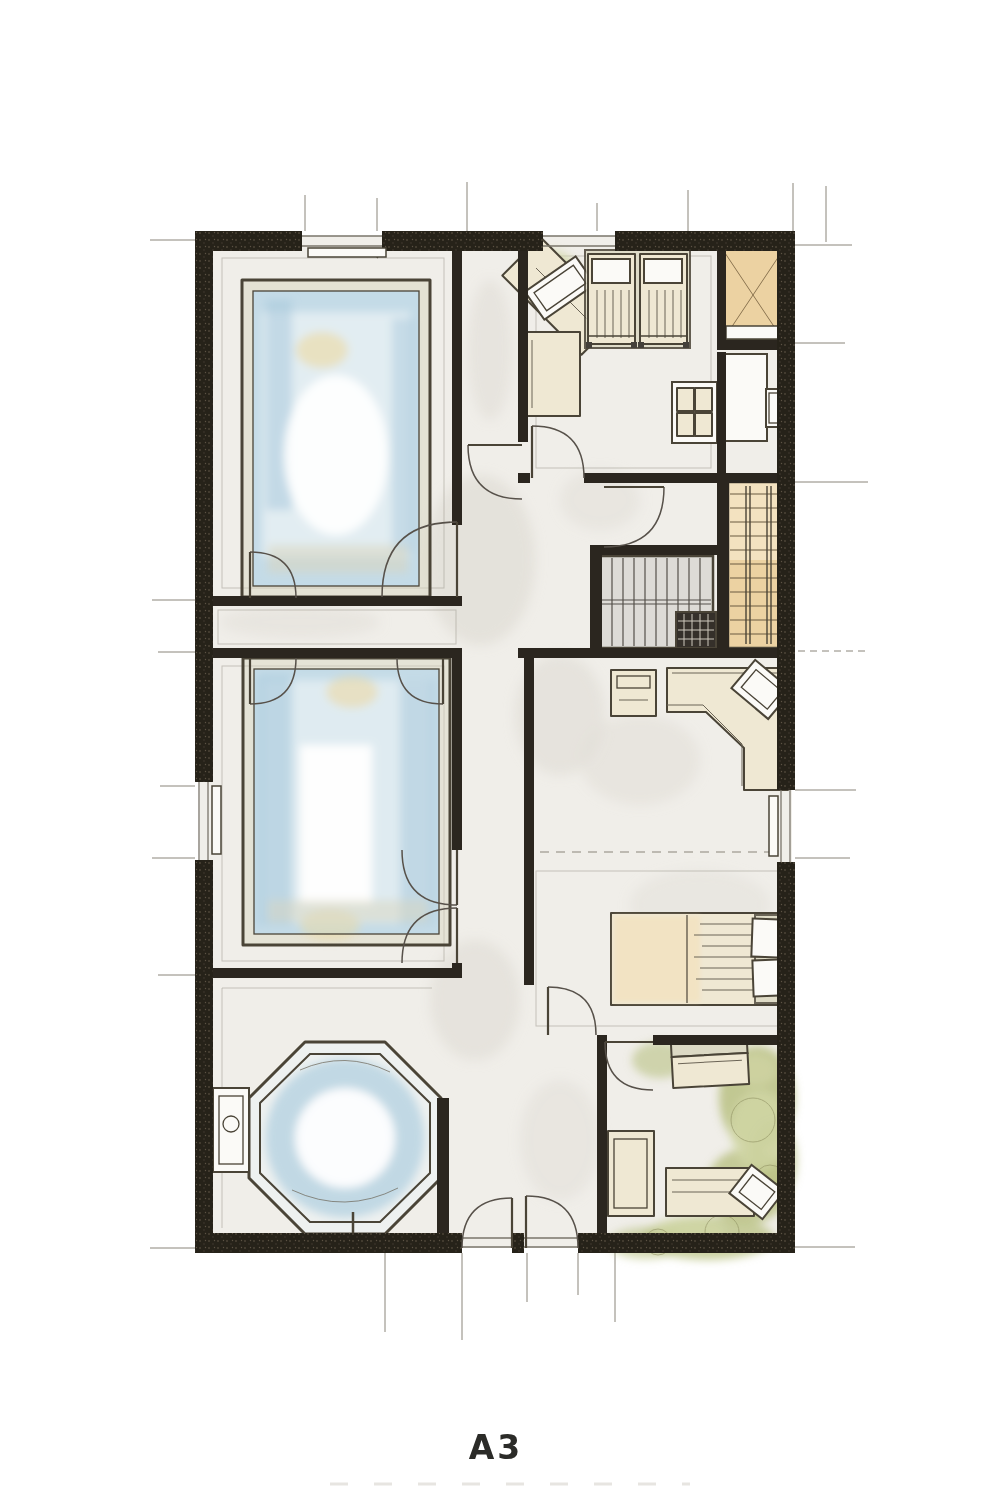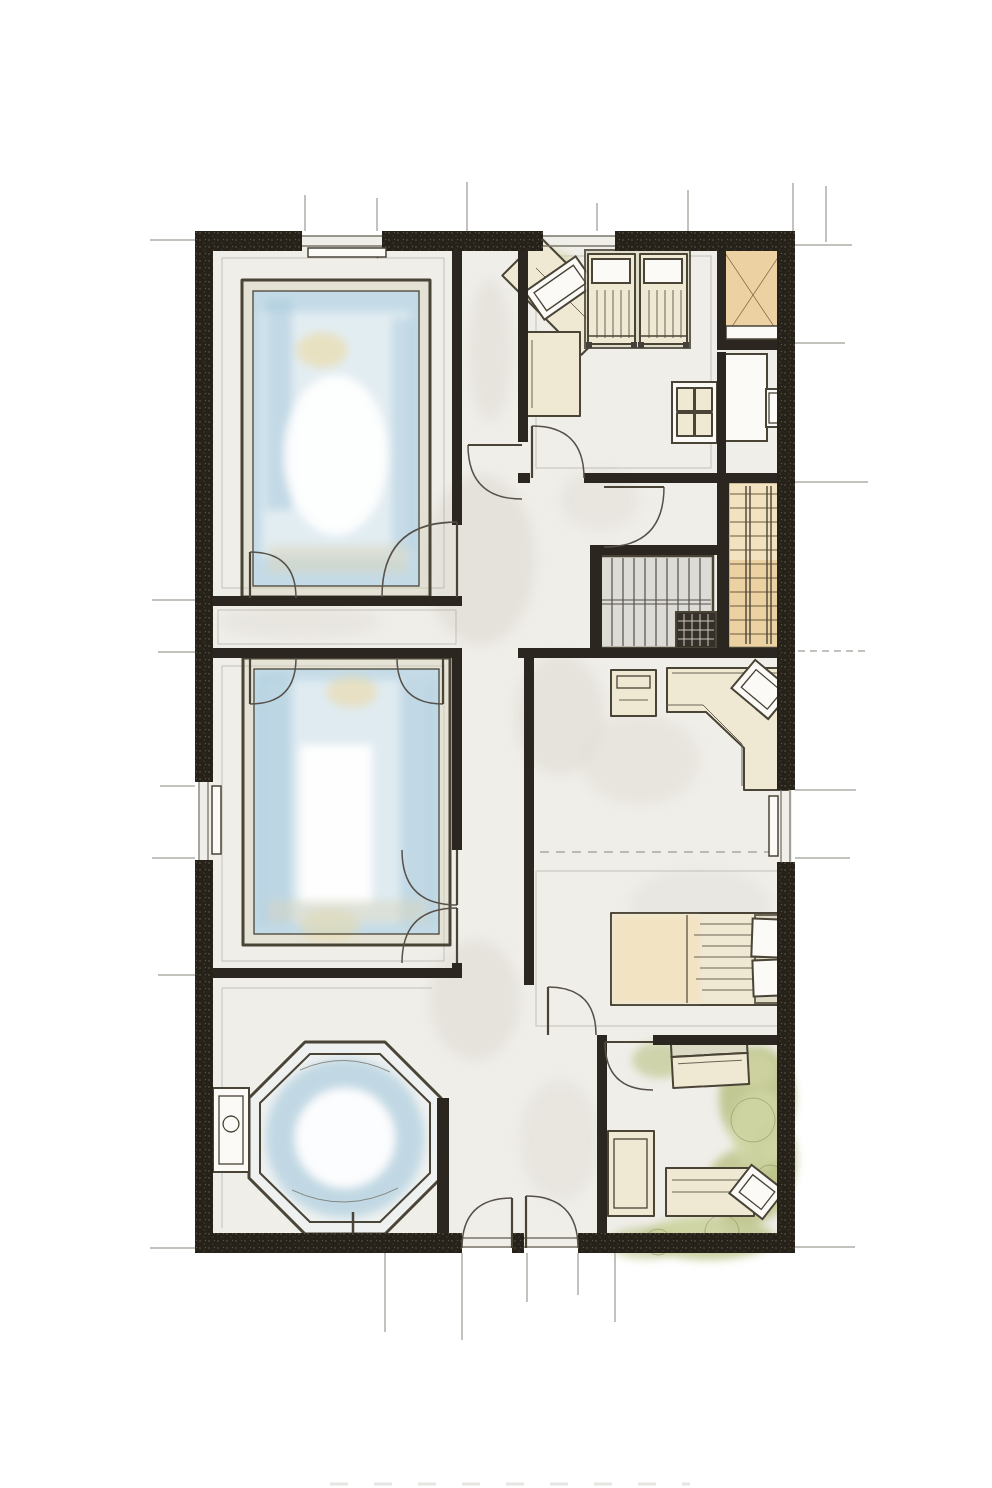--- a/index.html
+++ b/index.html
@@ -359,13 +359,14 @@
         <path class="leaf" d="M548,1035L548,987"></path>
     <path class="arc" d="M605,1042 Q605,1090 653,1090"></path>
         <path class="leaf" d="M653,1042L605,1042"></path>
     <path class="arc" d="M512,1198 Q462,1198 462,1248"></path>
         <path class="leaf" d="M512,1248L512,1198"></path>
     <path class="arc" d="M526,1196 Q578,1196 578,1248"></path>
         <path class="leaf" d="M526,1248L526,1196"></path>
   </g>
 </svg>
 
+<div class="sheet-label">A3</div>
 </div>
 
 </body></html>

